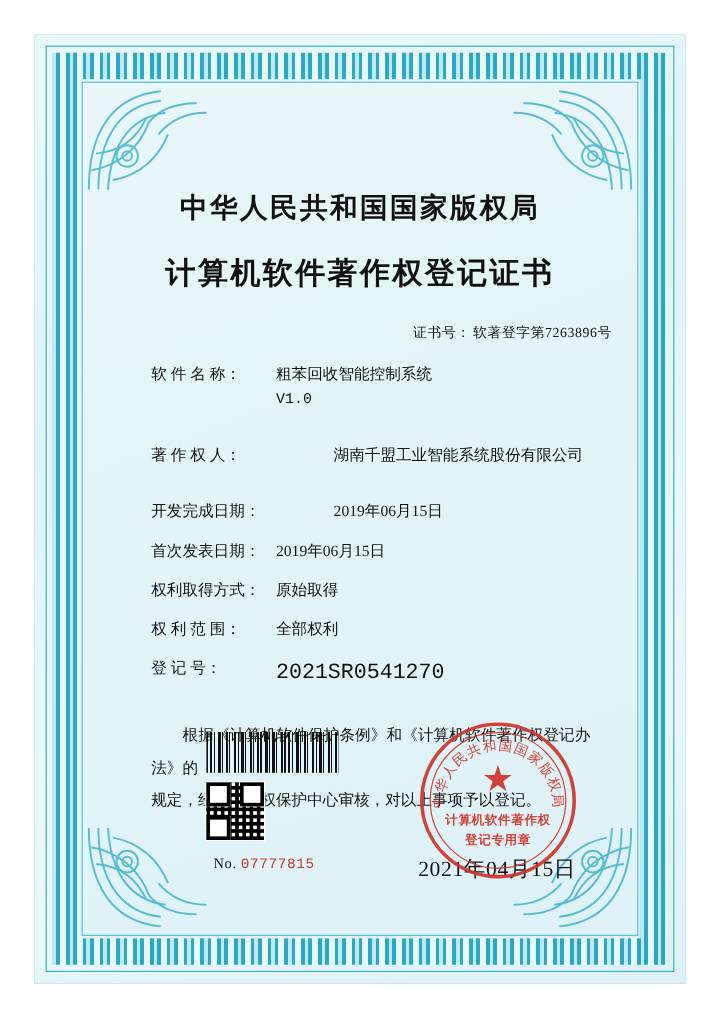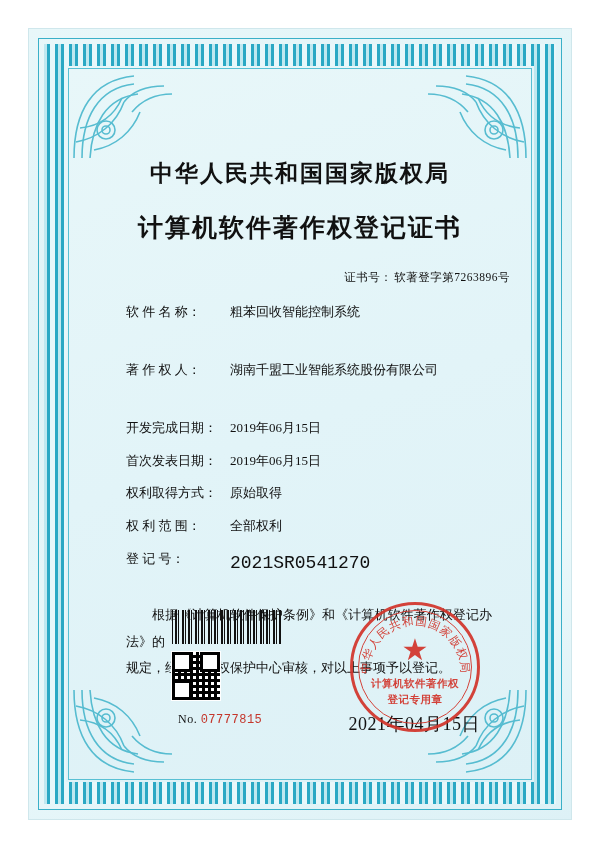--- a/index.html
+++ b/index.html
@@ -131,21 +131,21 @@
     flex: 1;
   }
   .field .v .sub {
     display: block;
     font-family: "Liberation Mono", monospace;
     font-size: 12.5px;
     letter-spacing: 0px;
     margin-top: 2px;
   }
   .field.mono .v { font-family: "Liberation Mono", monospace; font-size: 18px; }
-  .gap-top { margin-top: 39px; }
+  .gap-top { margin-top: 28px; gap: 48px; }
 
   .para {
     margin-top: 26px;
     padding-left: 42px;
     padding-right: 24px;
     font-size: 13px;
     color: #111;
     line-height: 2.05;
     text-align: justify;
   }
@@ -345,20 +345,21 @@
       <div class="cert-no">
         <span class="label">证书号：</span><span>软著登字第7263896号</span>
       </div>
 
       <div class="fields">
 
         <div class="field">
           <div class="k">软 件 名 称：</div>
           <div class="v">
             <span>粗苯回收智能控制系统</span>
+            <span class="sub">V1.0</span>
           </div>
         </div>
 
         <div class="field gap-top">
           <div class="k">著 作 权 人：</div>
           <div class="v">湖南千盟工业智能系统股份有限公司</div>
         </div>
 
         <div class="field gap-top">
           <div class="k">开发完成日期：</div>

